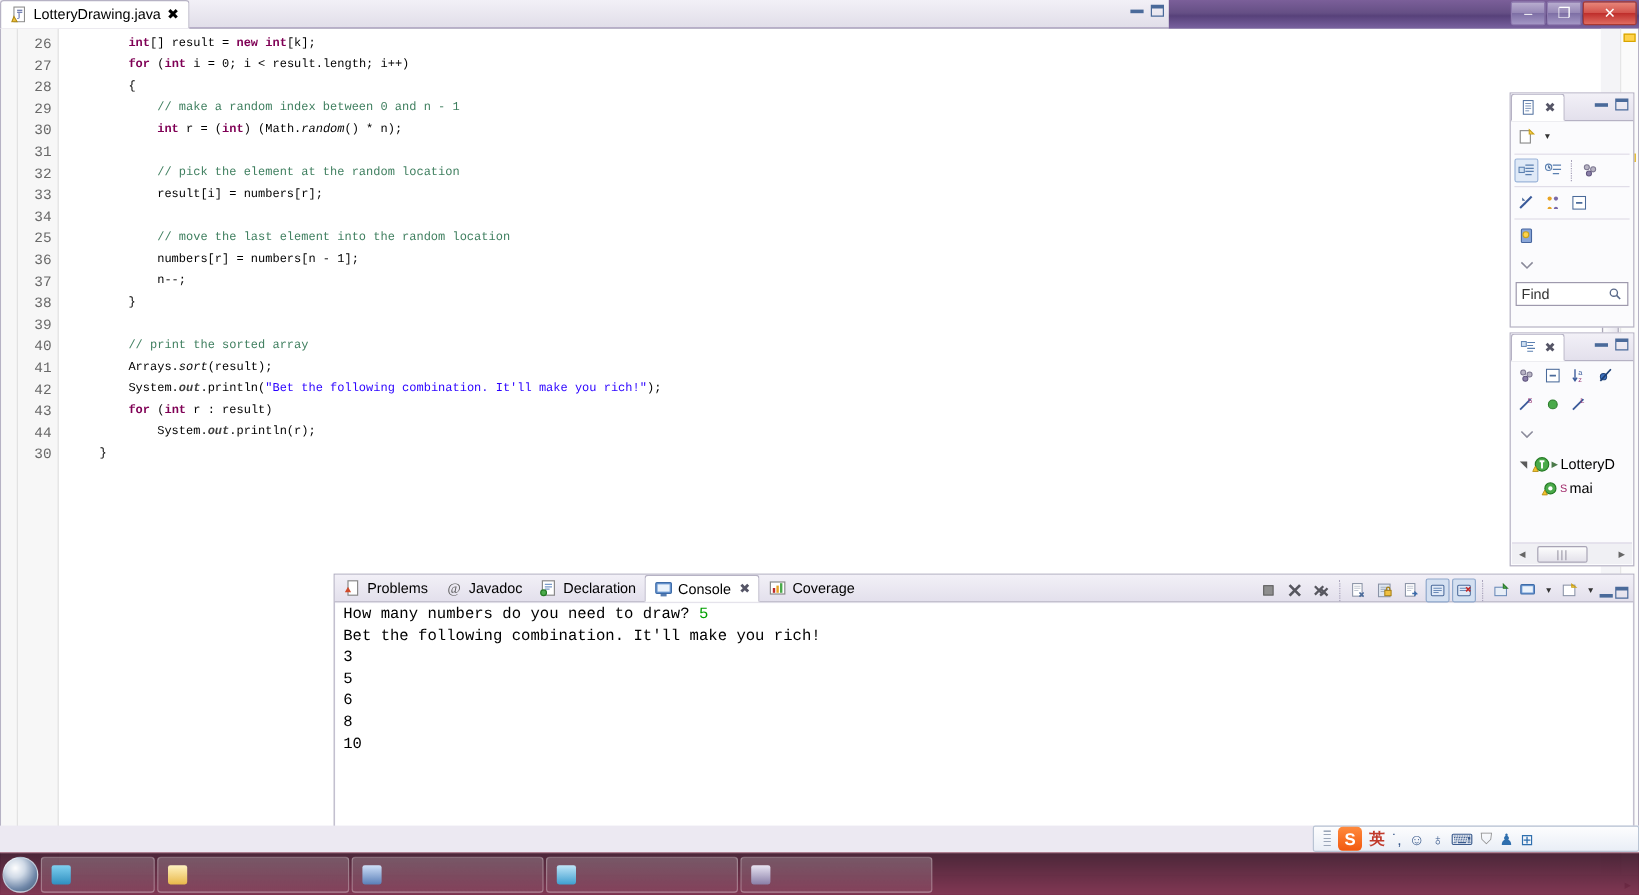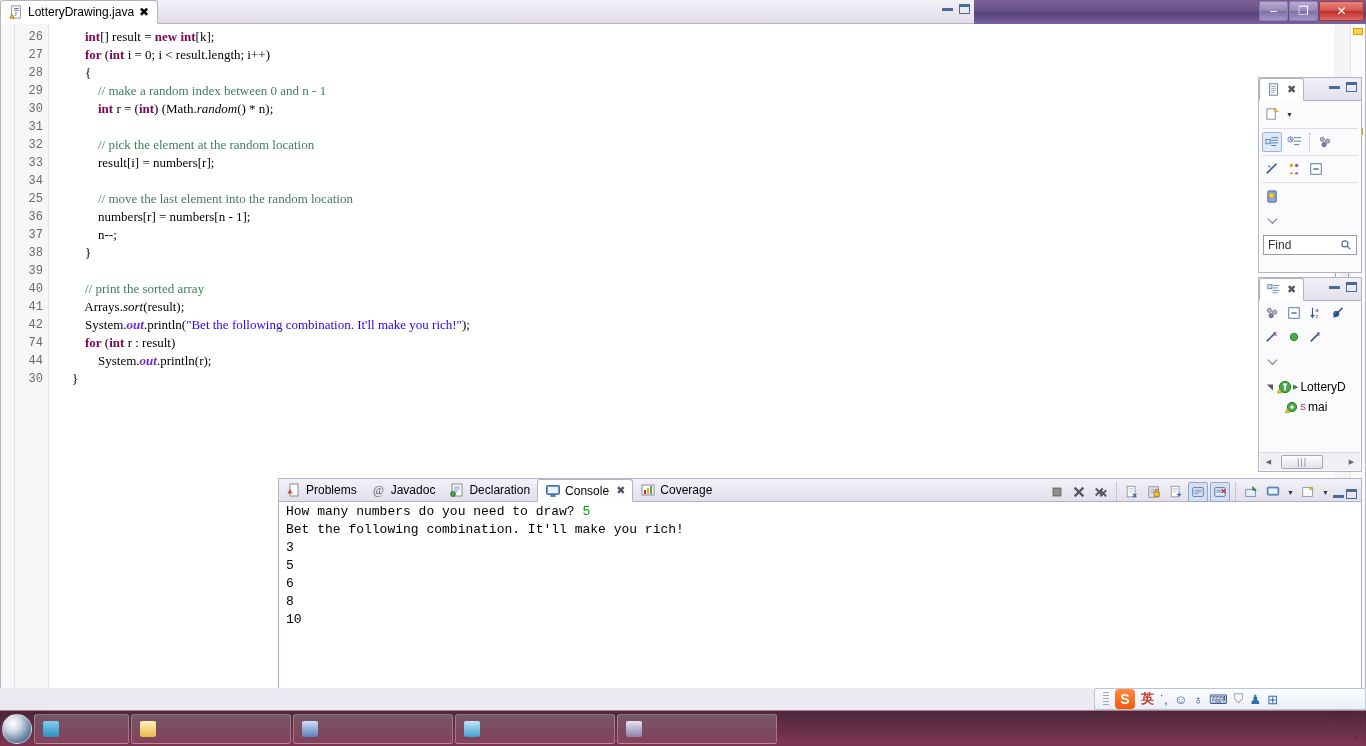--- a/index.html
+++ b/index.html
@@ -144,27 +144,27 @@
     position: absolute; left: 0; top: 0; width: 14px; bottom: 16px; background: #f7f7f7; border-right: 1px solid #e2e2e2;
   }
   .gutter {
     position: absolute; left: 14px; top: 0; width: 34px; bottom: 16px;
     background: #f7f7f7; border-right: 1px solid #e2e2e2;
     font-family: "Liberation Mono", monospace; font-size: 12px; color: #6a6a6a;
     text-align: right; padding-right: 5px; padding-top: 4px; line-height: 18px;
   }
   .code {
     position: absolute; left: 49px; top: 0; right: 31px; bottom: 16px; overflow: hidden;
-    font-family: Liberation Serif, serif; font-size: 13px; line-height: 18px;
+    font-family: Liberation Mono, monospace; font-size: 10px; line-height: 18px;
     padding-top: 4px; padding-left: 9px; color: #000; white-space: pre;
   }
   .kw { color: #7f0055; font-weight: bold; }
   .cmt { color: #3f7f5f; }
   .str { color: #2a00ff; }
-  .fld { color: #6d28d9; font-weight: bold; font-style: italic; }
+  .fld { color: #404040; font-weight: bold; font-style: italic; }
   .mth { font-style: italic; }
   .ed-vscroll { position: absolute; right: 15px; top: 0; width: 16px; bottom: 16px; background: #f4f4f7; }
   .ed-vthumb {
     position: absolute; left: 1px; top: 188px; width: 14px; height: 98px;
     background: linear-gradient(to right,#fdfdfd,#e8e6ef); border: 1px solid #a9a5b6; border-radius: 2px;
   }
   .ed-marker { position: absolute; right: 0; top: 0; width: 15px; bottom: 16px; background: #fbfbfb; border-left: 1px solid #e6e6e6; }
   .mk { position: absolute; right: 2px; width: 10px; height: 7px; background: #ffd24a; border: 1px solid #d8a500; }
   .ed-hscroll { position: absolute; left: 0; right: 0; bottom: 0; height: 16px; background: #f0f0f4; border-top: 1px solid #e0ddE8; display:flex; align-items:center; }
 
@@ -791,21 +791,21 @@
           <div>33</div>
           <div>34</div>
           <div>25</div>
           <div>36</div>
           <div>37</div>
           <div>38</div>
           <div>39</div>
           <div>40</div>
           <div>41</div>
           <div>42</div>
-          <div>74</div>
+          <div>43</div>
           <div>44</div>
           <div>30</div>
         </div>
       <div class="code" id="ed-code"><div>        <span class="kw">int</span>[] result = <span class="kw">new</span> <span class="kw">int</span>[k];</div><div>        <span class="kw">for</span> (<span class="kw">int</span> i = 0; i &lt; result.length; i++)</div><div>        {</div><div>            <span class="cmt">// make a random index between 0 and n - 1</span></div><div>            <span class="kw">int</span> r = (<span class="kw">int</span>) (Math.<span class="mth">random</span>() * n);</div><div>&nbsp;</div><div>            <span class="cmt">// pick the element at the random location</span></div><div>            result[i] = numbers[r];</div><div>&nbsp;</div><div>            <span class="cmt">// move the last element into the random location</span></div><div>            numbers[r] = numbers[n - 1];</div><div>            n--;</div><div>        }</div><div>&nbsp;</div><div>        <span class="cmt">// print the sorted array</span></div><div>        Arrays.<span class="mth">sort</span>(result);</div><div>        System.<span class="fld">out</span>.println(<span class="str">"Bet the following combination. It'll make you rich!"</span>);</div><div>        <span class="kw">for</span> (<span class="kw">int</span> r : result)</div><div>            System.<span class="fld">out</span>.println(r);</div><div>    }</div></div>
       <div class="ed-vscroll">
         <div class="ed-vthumb"></div>
       </div>
       <div class="ed-marker">
         <div class="mk" style="top:4px"></div>
         <div class="mk" style="top:104px"></div>

